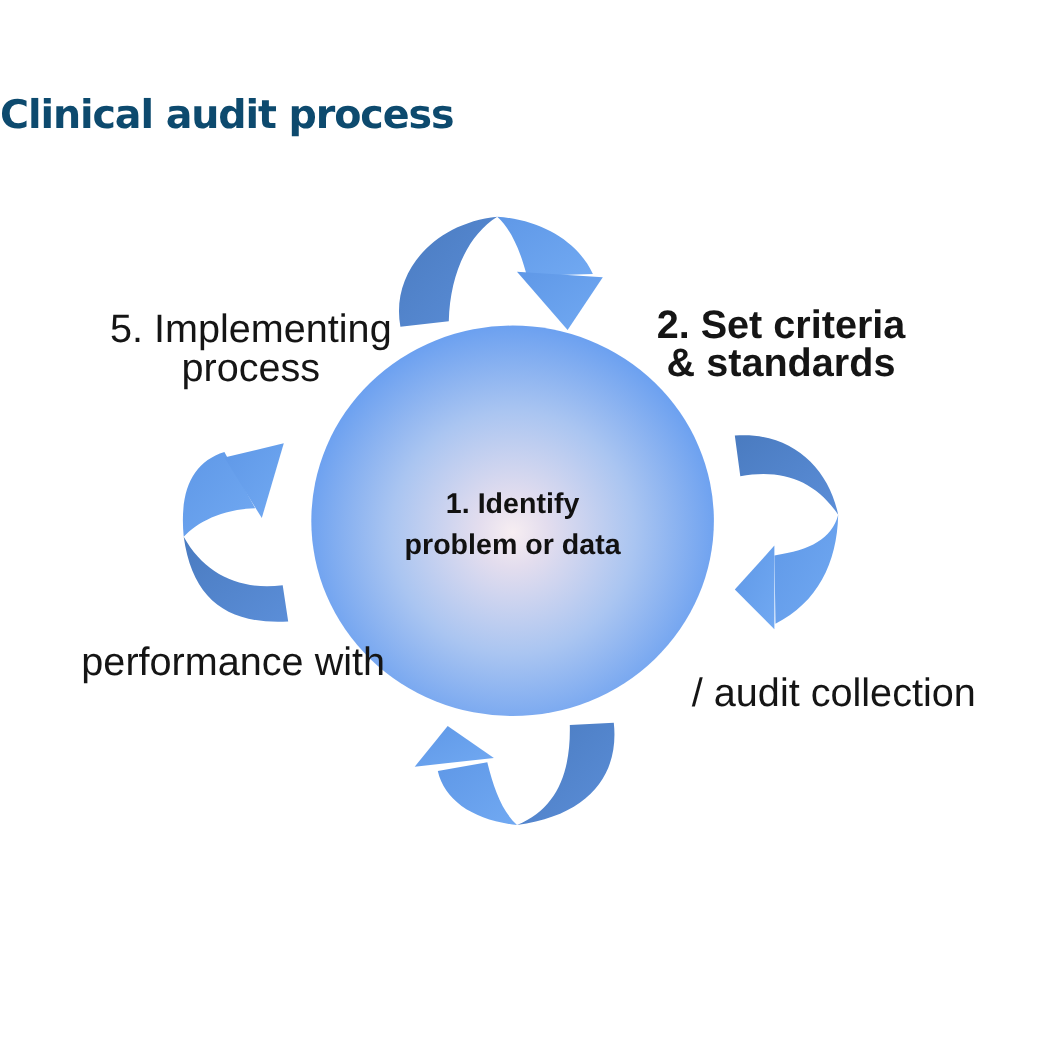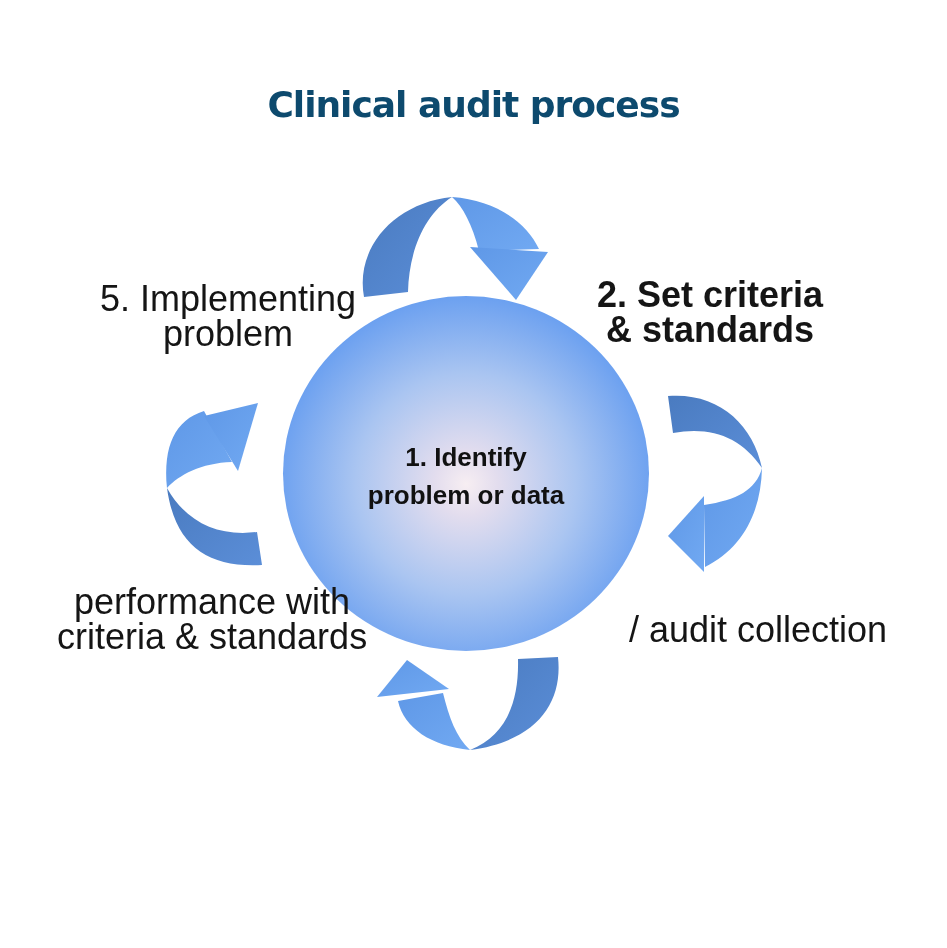--- a/index.html
+++ b/index.html
@@ -6,21 +6,21 @@
   #stage{
     position:relative;
     width:947px;height:948px;
     background:#ffffff;
     overflow:hidden;
     font-family:"Liberation Sans", sans-serif;
   }
   .page-title{
     position:absolute;
     left:0;top:84px;width:100%;
-    text-align:center;
+    text-align:left;
     font-family:"DejaVu Sans","Liberation Sans",sans-serif;
     font-weight:bold;
     font-size:36px;
     letter-spacing:-1px;
     color:var(--title-color,#0d4a6e);
   }
   #arrow-layer{
     position:absolute;left:0;top:0;width:947px;height:948px;
   }
   .center-circle{
@@ -102,30 +102,29 @@
 
   <div class="center-circle">
     <div class="center-text">
       <div>1. Identify</div>
       <div>problem or data</div>
     </div>
   </div>
 
   <div class="step-label" id="label-step5">
     <div>5. Implementing</div>
-    <div>problem</div>
+    <div>process</div>
   </div>
 
   <div class="step-label" id="label-step2">
     <div>2. Set criteria</div>
     <div>&amp; standards</div>
   </div>
 
   <div class="step-label" id="label-step3">
     <div>/ audit collection</div>
   </div>
 
   <div class="step-label" id="label-step4">
     <div>performance with</div>
-    <div>criteria &amp; standards</div>
   </div>
 
 </div>
 
 </body></html>

